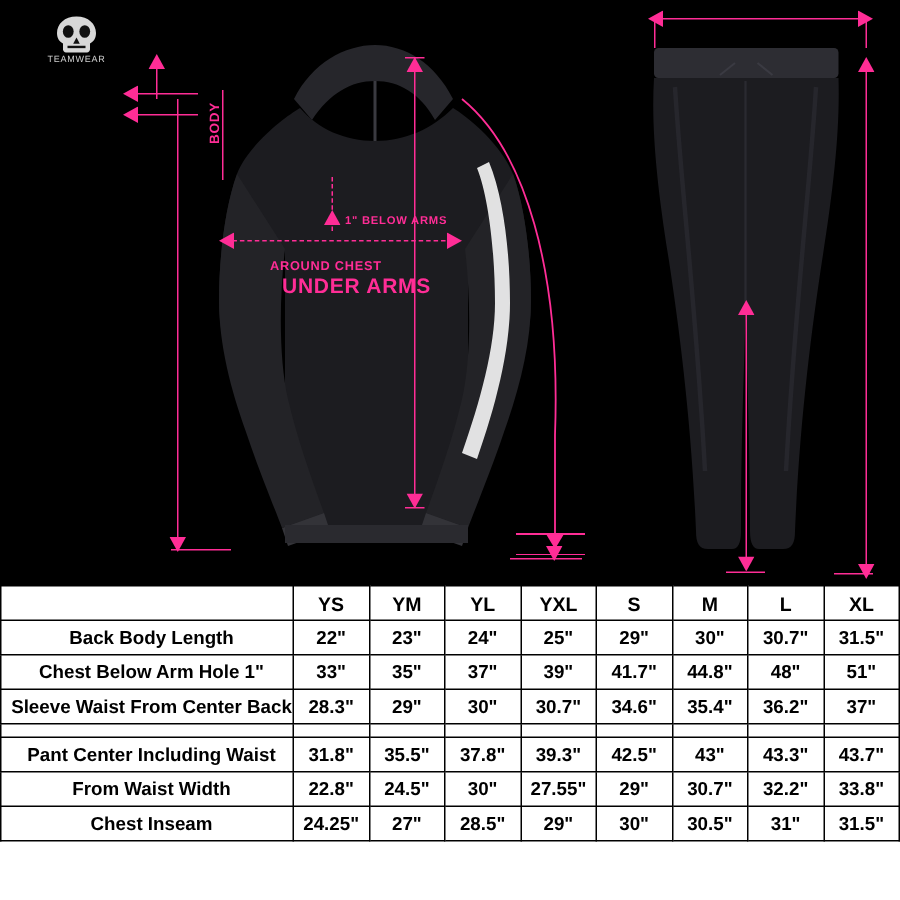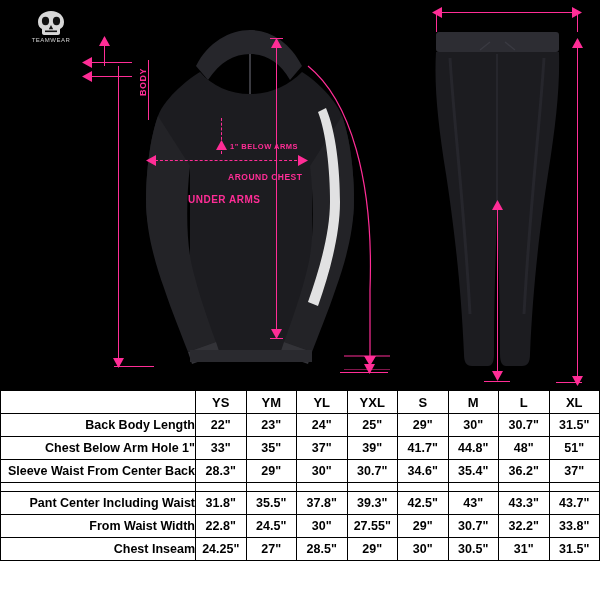--- a/index.html
+++ b/index.html
@@ -26,21 +26,21 @@
   .pants{position:absolute;left:420px;top:14px;width:155px;height:370px;}
 
   
   .mg{position:absolute;background:#ff2d96;}
   .lbl{position:absolute;color:#ff2d96;font-weight:bold;letter-spacing:.5px;}
 
   
   .table-wrap{position:absolute;left:0;top:390px;width:600px;height:210px;background:#fff;}
   table{border-collapse:collapse;width:600px;table-layout:fixed;font-size:12.5px;}
   th,td{border:1px solid #000;padding:0;height:22px;}
-  th.rowhdr,td.rowhdr{text-align:right;padding-left:6px;font-weight:bold;font-size:12.5px;}
+  th.rowhdr,td.rowhdr{text-align:center;padding-left:6px;font-weight:bold;font-size:12.5px;}
   td.val,th.col{text-align:center;font-weight:bold;}
   th.col{font-size:13px;}
   .spacer td{border-left:1px solid #000;border-right:1px solid #000;border-top:1px solid #000;border-bottom:1px solid #000;height:8px;}
   col.c0{width:195px;}
   col.cx{width:50.5px;}
 </style>
 </head>
 <body>
 
 <div id="wrap">
@@ -103,22 +103,22 @@
       </svg>
     <div class="lbl" style="left:230px;top:142px;font-size:7.5px;">1" BELOW ARMS</div>
 
     <div style="position:absolute;left:150px;top:160px;width:152px;height:0;border-top:1px dashed #ff2d96;"></div>
     <svg style="position:absolute;left:146px;top:155px;width:10px;height:11px;">
         <polygon points="0,5.5 10,0 10,11" fill="#ff2d96"></polygon>
       </svg>
     <svg style="position:absolute;left:298px;top:155px;width:10px;height:11px;">
         <polygon points="10,5.5 0,0 0,11" fill="#ff2d96"></polygon>
       </svg>
-    <div class="lbl" style="left:180px;top:172px;font-size:8.5px;margin-left:48px;">AROUND CHEST</div>
-    <div class="lbl" style="left:188px;top:194px;font-size:10px;">UNDER ARMS</div>
+    <div class="lbl" style="left:180px;top:172px;font-size:8.5px;">AROUND CHEST</div>
+    <div class="lbl" style="left:188px;top:182px;font-size:14px;">UNDER ARMS</div>
 
     <div class="mg" style="left:90px;top:62px;width:42px;height:1px;"></div>
     <div class="mg" style="left:90px;top:76px;width:42px;height:1px;"></div>
     <div class="mg" style="left:104px;top:44px;width:1px;height:22px;"></div>
     <svg style="position:absolute;left:82px;top:57px;width:10px;height:11px;">
         <polygon points="0,5.5 10,0 10,11" fill="#ff2d96"></polygon>
       </svg>
     <svg style="position:absolute;left:82px;top:71px;width:10px;height:11px;">
         <polygon points="0,5.5 10,0 10,11" fill="#ff2d96"></polygon>
       </svg>

